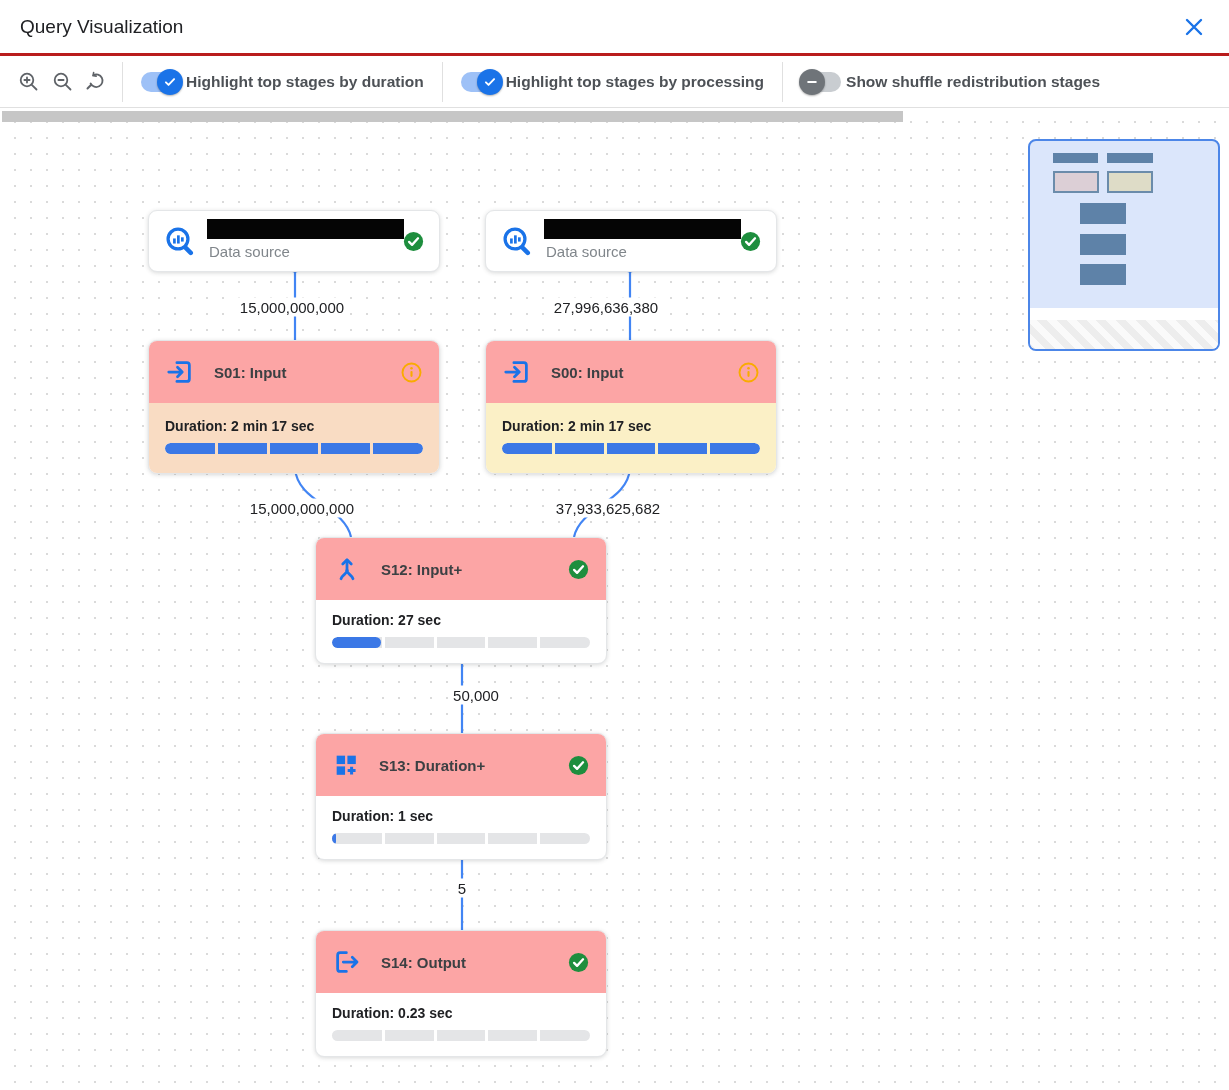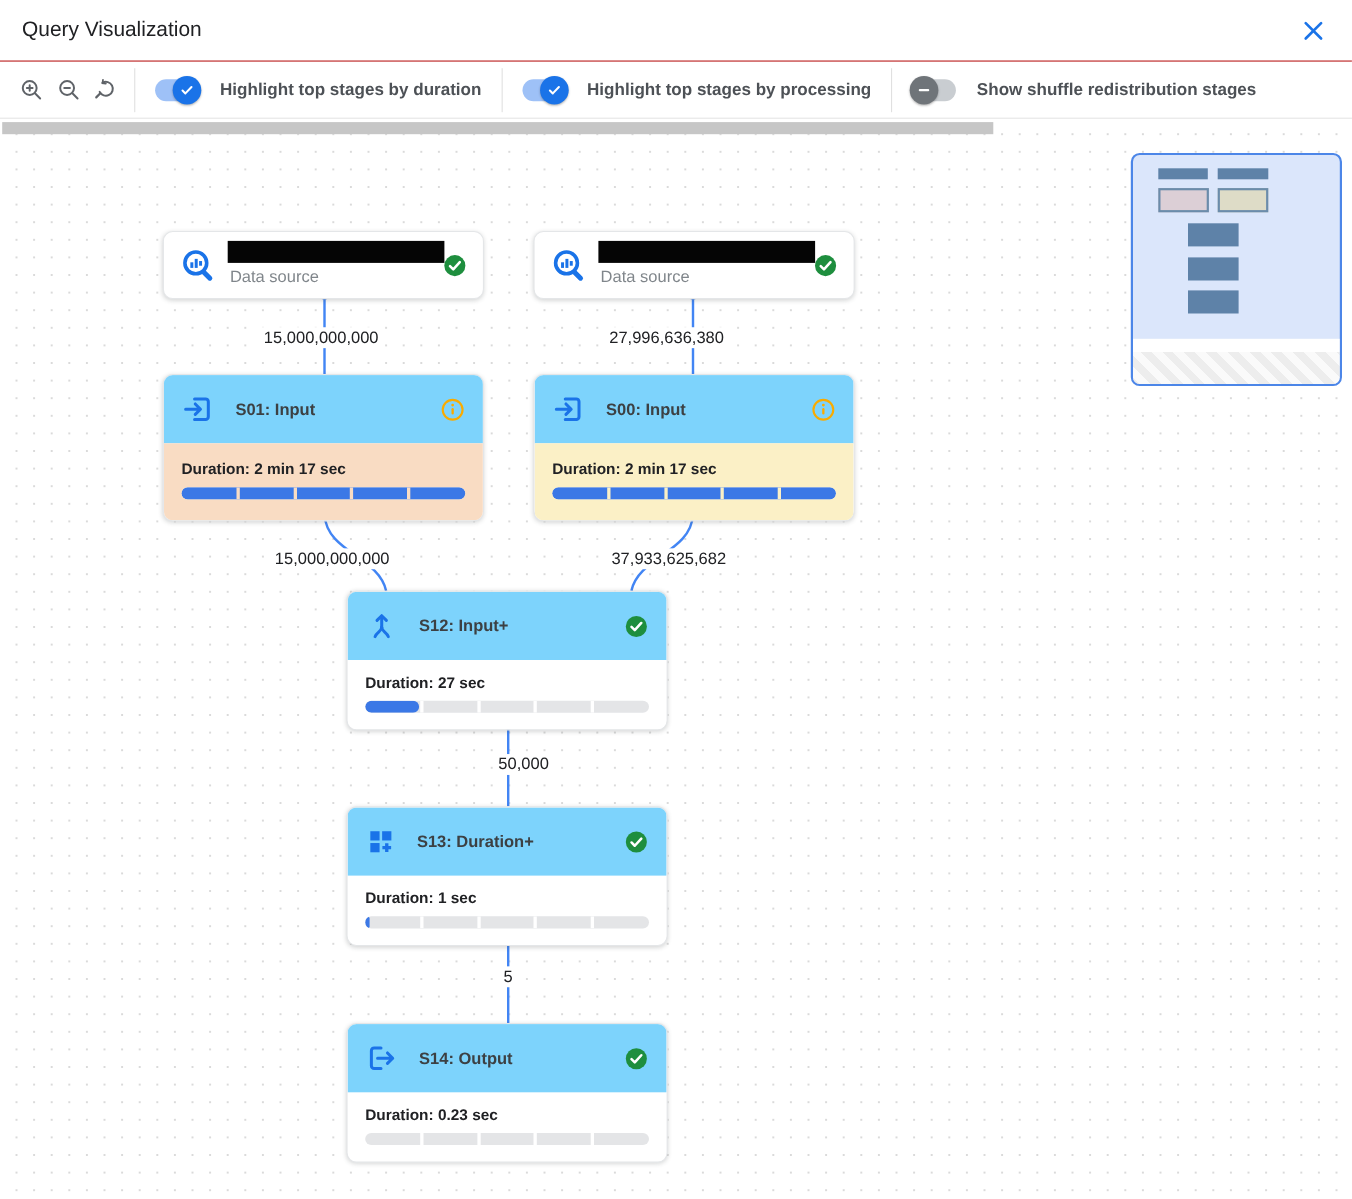--- a/index.html
+++ b/index.html
@@ -3,34 +3,34 @@
 <meta charset="utf-8">
 <style>
   * { margin:0; padding:0; box-sizing:border-box; }
   html,body { width:1229px; height:1090px; overflow:hidden;
     font-family:"Liberation Sans", sans-serif; background:#fff; }
 
   .app { position:relative; width:1229px; height:1090px; }
 
   
   .header { position:absolute; left:0; top:0; width:100%; height:56px;
-    border-bottom:1px solid #b91c1c; display:flex; align-items:center;
+    border-bottom:3px solid #b91c1c; display:flex; align-items:center;
     justify-content:space-between; padding:0 20px; background:#fff; }
   .title { font-size:19px; color:#202124; }
   .close-btn { width:30px; height:30px; border:none; background:none; cursor:pointer;
     display:flex; align-items:center; justify-content:center; }
 
   
   .toolbar { position:absolute; left:0; top:57px; width:100%; height:51px;
     border-bottom:1px solid #e0e0e0; display:flex; align-items:center;
     padding:0 12px; background:#fff; }
   .icon-btn { width:34px; height:34px; border:none; background:none; cursor:pointer;
     display:flex; align-items:center; justify-content:center; }
   .vdiv { width:1px; height:40px; background:#e0e0e0; margin:0 8px; }
-  .toggle-group { display:flex; align-items:center; gap:19px; padding:0 10px; }
+  .toggle-group { display:flex; align-items:center; gap:5px; padding:0 10px; }
   .toggle-label { font-size:15.5px; color:#4d5156; font-weight:bold; white-space:nowrap; }
   .switch { position:relative; width:40px; height:20px; border-radius:12px; cursor:pointer;
     flex:0 0 auto; }
   .switch.on  { background:#9ec1f7; }
   .switch.off { background:#c9cdd1; }
   .thumb { position:absolute; top:-3px; width:26px; height:26px; border-radius:50%;
     display:flex; align-items:center; justify-content:center;
     box-shadow:0 1px 2px rgba(0,0,0,.3); }
   .switch.on  .thumb { right:-2px; background:#1a73e8; }
   .switch.off .thumb { left:-2px;  background:#6f7479; }
@@ -45,21 +45,21 @@
 
   .edges-svg { position:absolute; left:0; top:0; pointer-events:none; }
 
   .edge-label { position:absolute; transform:translate(-50%,-50%);
     background:#fff; padding:1px 4px; font-size:15px; color:#202124; white-space:nowrap; }
 
   
   .node { position:absolute; width:292px; background:#fff; border-radius:9px;
     border:1px solid #e4e6e8; box-shadow:0 1px 4px rgba(60,64,67,.2);
     overflow:hidden; cursor:pointer; }
-  .node-header { height:62px; background:#7dd3fc; display:flex; align-items:center;
+  .node-header { height:62px; background:#fca5a5; display:flex; align-items:center;
     padding:0 16px; }
   .node-title { font-size:15px; font-weight:bold; color:#3c4043; margin-left:19px; flex:1; }
   .status { flex:0 0 auto; display:flex; }
 
   .ds-node { height:62px; display:flex; align-items:center; padding:0 14px;
     background:#fff;text-align:right; }
   .ds-mid { flex:1; margin-left:10px; position:relative; height:46px; }
   .redacted { position:absolute; left:0; top:1px; width:197px; height:20px; background:#050505; }
   .ds-label { position:absolute; left:2px; top:25px; font-size:15px; color:#80868b; }
 

